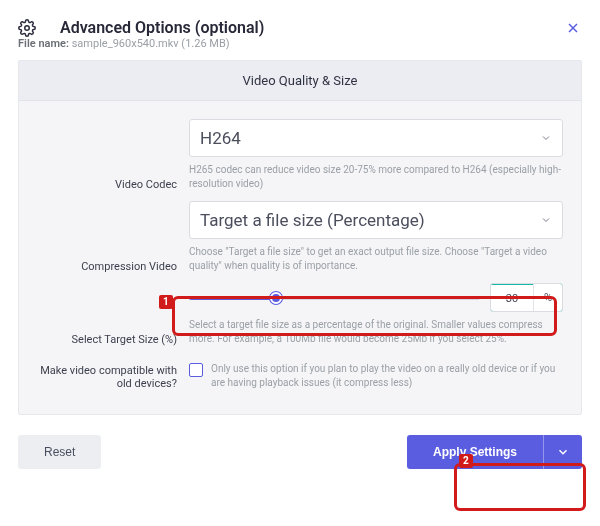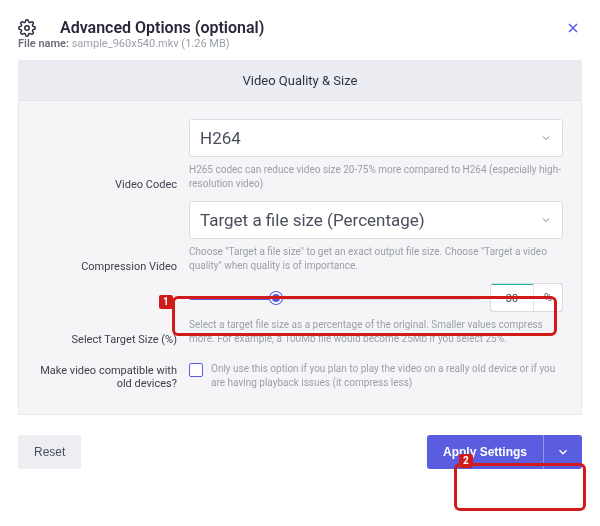--- a/index.html
+++ b/index.html
@@ -23,21 +23,21 @@
   .slider{flex:1;position:relative;height:18px;display:flex;align-items:center}
   .track{position:absolute;left:0;right:0;height:4px;background:#d4d6e8;border-radius:2px}
   .fill{position:absolute;left:0;width:30%;height:4px;background:#5b5de0;border-radius:2px}
   .thumb{position:absolute;left:30%;transform:translateX(-50%);width:12px;height:12px;border-radius:50%;background:#5b5de0;border:2px solid #fff;box-shadow:0 0 0 1px #5b5de0}
   .pct-box{display:flex;align-items:center;background:#14b8a6;border:1px solid #dadce2;border-radius:3px;overflow:hidden}
   .pct-box input{border:none;width:42px;padding:7px 6px;text-align:center;font-size:11px;color:#3c3f4d;outline:none}
   .pct-box .unit{padding:7px 10px;border-left:1px solid #e3e4ea;background:#fff;color:#4b4e5d;font-size:11px}
   .chk-row{display:flex;gap:8px;align-items:flex-start}
   .chk{width:14px;height:14px;border:1.5px solid #5b5de0;border-radius:2px;flex:none;margin-top:1px;background:#fff}
   .footer{display:flex;align-items:center;margin-top:20px}
-  .btn{padding:10px 16px;border-radius:3px;font-size:12px;cursor:pointer;border:none}
+  .btn{padding:10px 26px;border-radius:3px;font-size:12px;cursor:pointer;border:none}
   .btn-reset{background:#eceef2;color:#4b4e5d}
   .apply-wrap{margin-left:auto;display:flex}
   .btn-apply{background:#5b5de0;color:#fff;font-weight:600;border-radius:3px 0 0 3px}
   .btn-apply-dd{background:#5b5de0;color:#fff;border-left:1px solid rgba(255,255,255,.35);border-radius:0 3px 3px 0;padding:10px 12px;display:flex;align-items:center;justify-content:center}
   .callout{position:absolute;border:3px solid #d11a1a;border-radius:6px;pointer-events:none}
   .callout-badge{position:absolute;background:#d11a1a;color:#fff;font-size:10px;line-height:1;padding:2px 4px;border-radius:2px;font-weight:700}
   #c1{left:172px;top:296px;width:385px;height:40px}
   #c1 .callout-badge{left:-16px;top:-4px}
   #c2{left:454px;top:463px;width:132px;height:48px}
   #c2 .callout-badge{left:2px;top:-12px}

